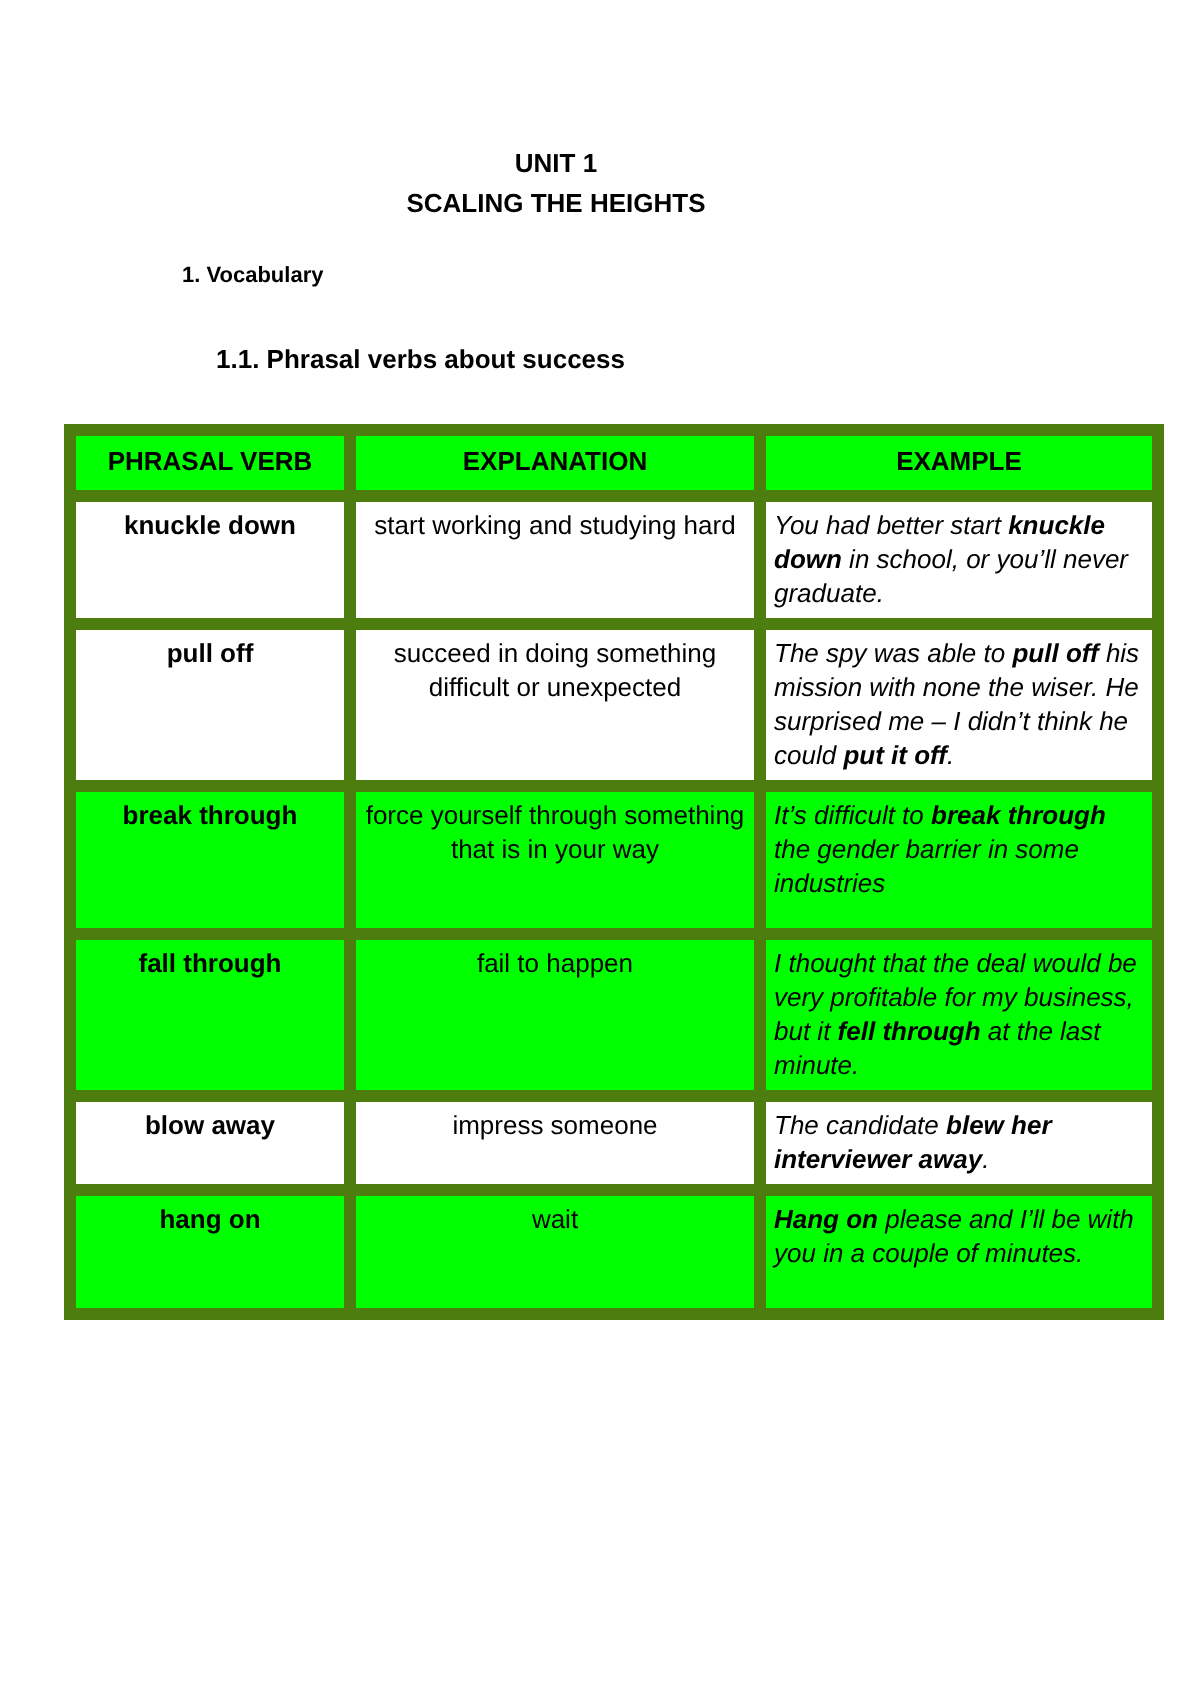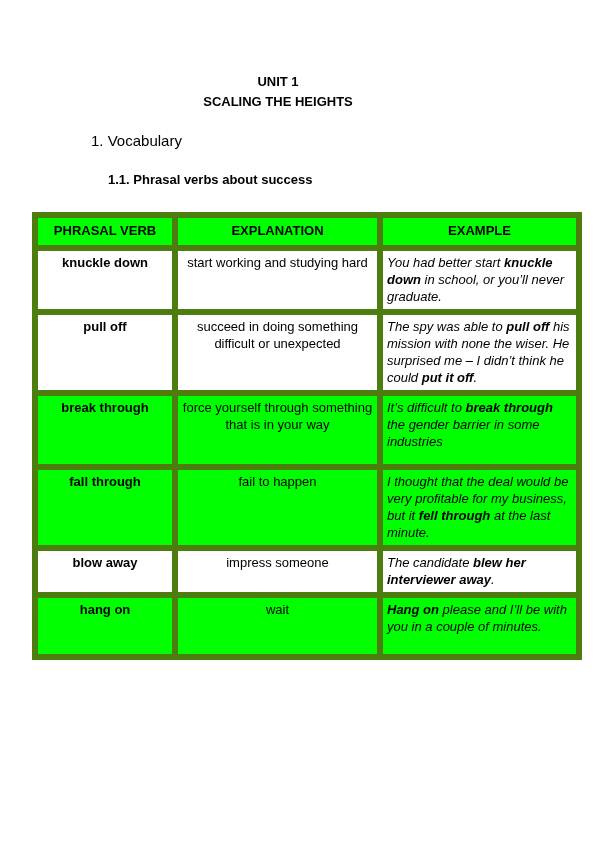--- a/index.html
+++ b/index.html
@@ -2,21 +2,21 @@
 <html><head>
 <meta charset="utf-8">
 <style>
   html, body { margin: 0; padding: 0; background: #ffffff; }
   body { width: 600px; height: 848px; position: relative; overflow: hidden;
          font-family: "Liberation Sans", sans-serif; color: #000; }
   .title { position: absolute; left: 0; width: 482px; text-align: center;
            font-weight: bold; font-size: 13px; line-height: 20px; margin-left: 37px; }
   .t1 { top: 72px; }
   .t2 { top: 92px; }
-  .h1 { position: absolute; left: 91px; top: 132px; font-weight: normal; font-size: 15px; }
+  .h1 { position: absolute; left: 91px; top: 132px; font-weight: bold; font-size: 11px; }
   .h2 { position: absolute; left: 108px; top: 172px; font-weight: bold; font-size: 13px; }
   table { position: absolute; left: 32px; top: 212px; width: 550px;
           border-collapse: collapse; font-size: 13px; line-height: 17px; }
   td, th { border: 6px solid #4d7c0f; vertical-align: top; padding: 3px 4px 4px 4px; }
   th { background: #00ff00; font-weight: bold; text-align: center; height: 20px; padding: 4px 4px 3px 4px; }
   .c1 { width: 126px; text-align: center; font-weight: bold; }
   .c2 { width: 191px; text-align: center; }
   .c3 { text-align: left; font-style: italic; }
   tr.g td { background: #00ff00; }
   .c3 b { font-weight: bold; }

